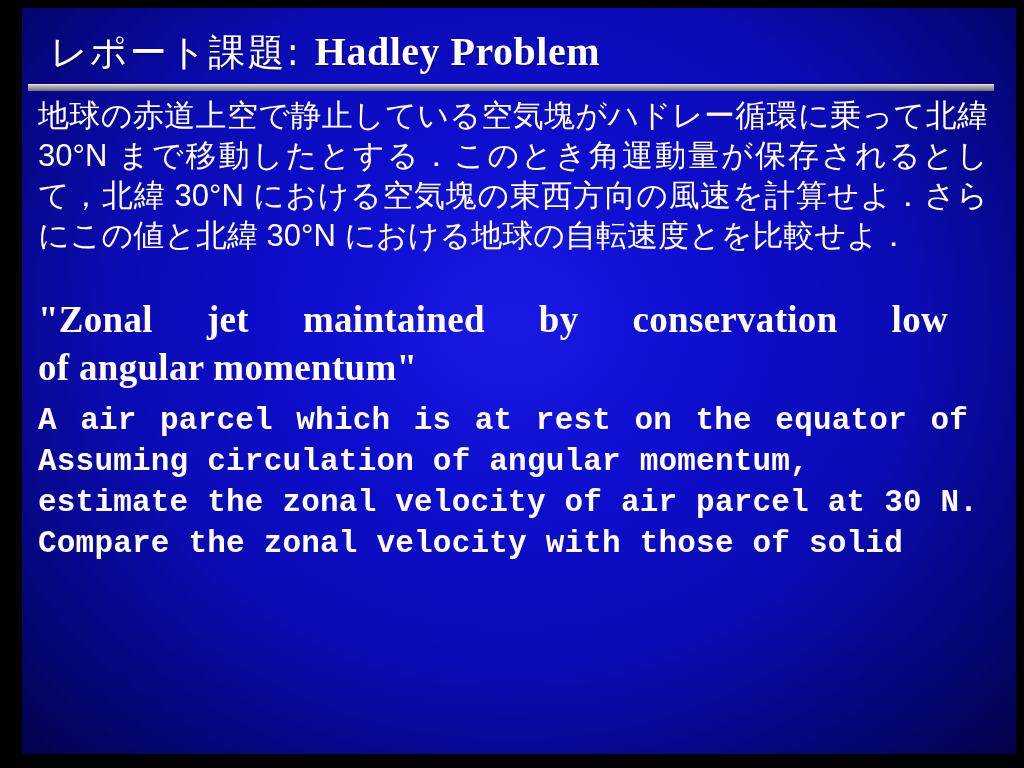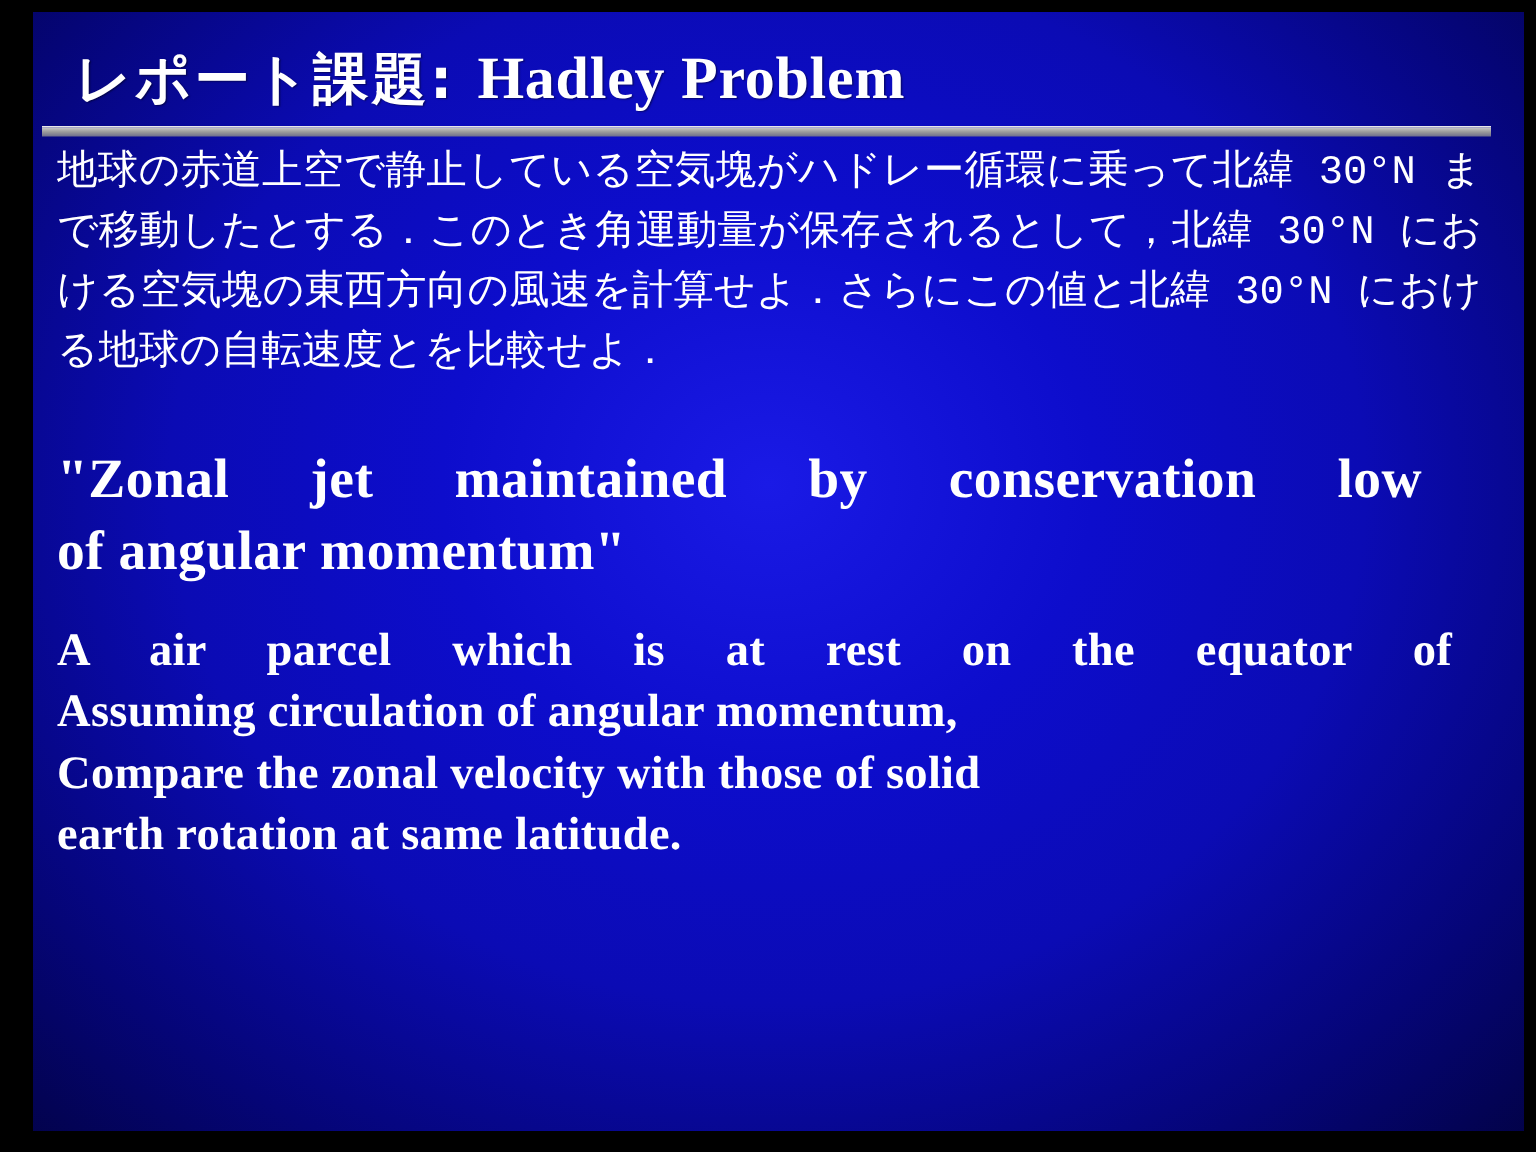--- a/index.html
+++ b/index.html
@@ -53,21 +53,21 @@
     color: #ffffff;
     font-size: 40px;
     font-weight: bold;
     letter-spacing: 0.5px;
     white-space: nowrap;
     text-shadow: 1px 1px 1px rgba(0,0,0,0.4);
   }
   .title .jp {
     font-family: "DejaVu Sans", sans-serif;
     font-size: 37px;
-    font-weight: bold;
+    font-weight: normal;
     letter-spacing: 2px;
   }
   .title-rule {
     position: absolute;
     left: 28px;
     top: 84px;
     width: 966px;
     height: 6px;
     background: linear-gradient(to bottom, #c8c8c8 0%, #9a9a9a 50%, #6d6d8c 100%);
     border-top: 1px solid #e8e8e8;
@@ -80,23 +80,23 @@
   }
   .jp-heading {
     font-family: "DejaVu Sans", sans-serif;
     color: #ffffff;
     font-size: 35px;
     line-height: 44px;
     letter-spacing: 1px;
     margin-bottom: 2px;
   }
   .jp-para {
-    font-family: Liberation Mono, monospace;
+    font-family: Liberation Sans, sans-serif;
     color: #ffffff;
-    font-size: 27px;
+    font-size: 31px;
     line-height: 40px;
     letter-spacing: 0px;
     text-align: justify;
     text-justify: inter-character;
     width: 950px;
   }
   .spacer {
     height: 40px;
   }
   .en-heading {
@@ -115,22 +115,23 @@
   }
   .en-heading .l2 {
     display: block;
   }
   .en-para {
     color: #ffffff;
     font-size: 31px;
     font-weight: bold;
     line-height: 41px;
     width: 930px;
-    margin-top: 20px;
+    margin-top: 8px;
     letter-spacing: 0.2px;
+    font-family: Liberation Mono, monospace;
   }
   .en-para .line {
     display: block;
     white-space: nowrap;
   }
   .en-para .just {
     display: block;
     text-align: justify;
     text-align-last: justify;
   }
@@ -156,22 +157,22 @@
     <div class="spacer"></div>
 
     <div class="en-heading">
       <span class="l1">"Zonal jet maintained by conservation low</span>
       <span class="l2">of angular momentum"</span>
     </div>
 
     <div class="en-para">
       <span class="just">A air parcel which is at rest on the equator of</span>
       <span class="line">Assuming circulation of angular momentum,</span>
+      <span class="line">estimate the zonal velocity of air parcel at 30 N.</span>
       <span class="line">Compare the zonal velocity with those of solid</span>
-      <span class="line">earth rotation at same latitude.</span>
     </div>
 
   </div>
 
   <div class="border-left"></div>
   <div class="border-right"></div>
   <div class="border-top"></div>
   <div class="border-bottom"></div>
 
 </div>

